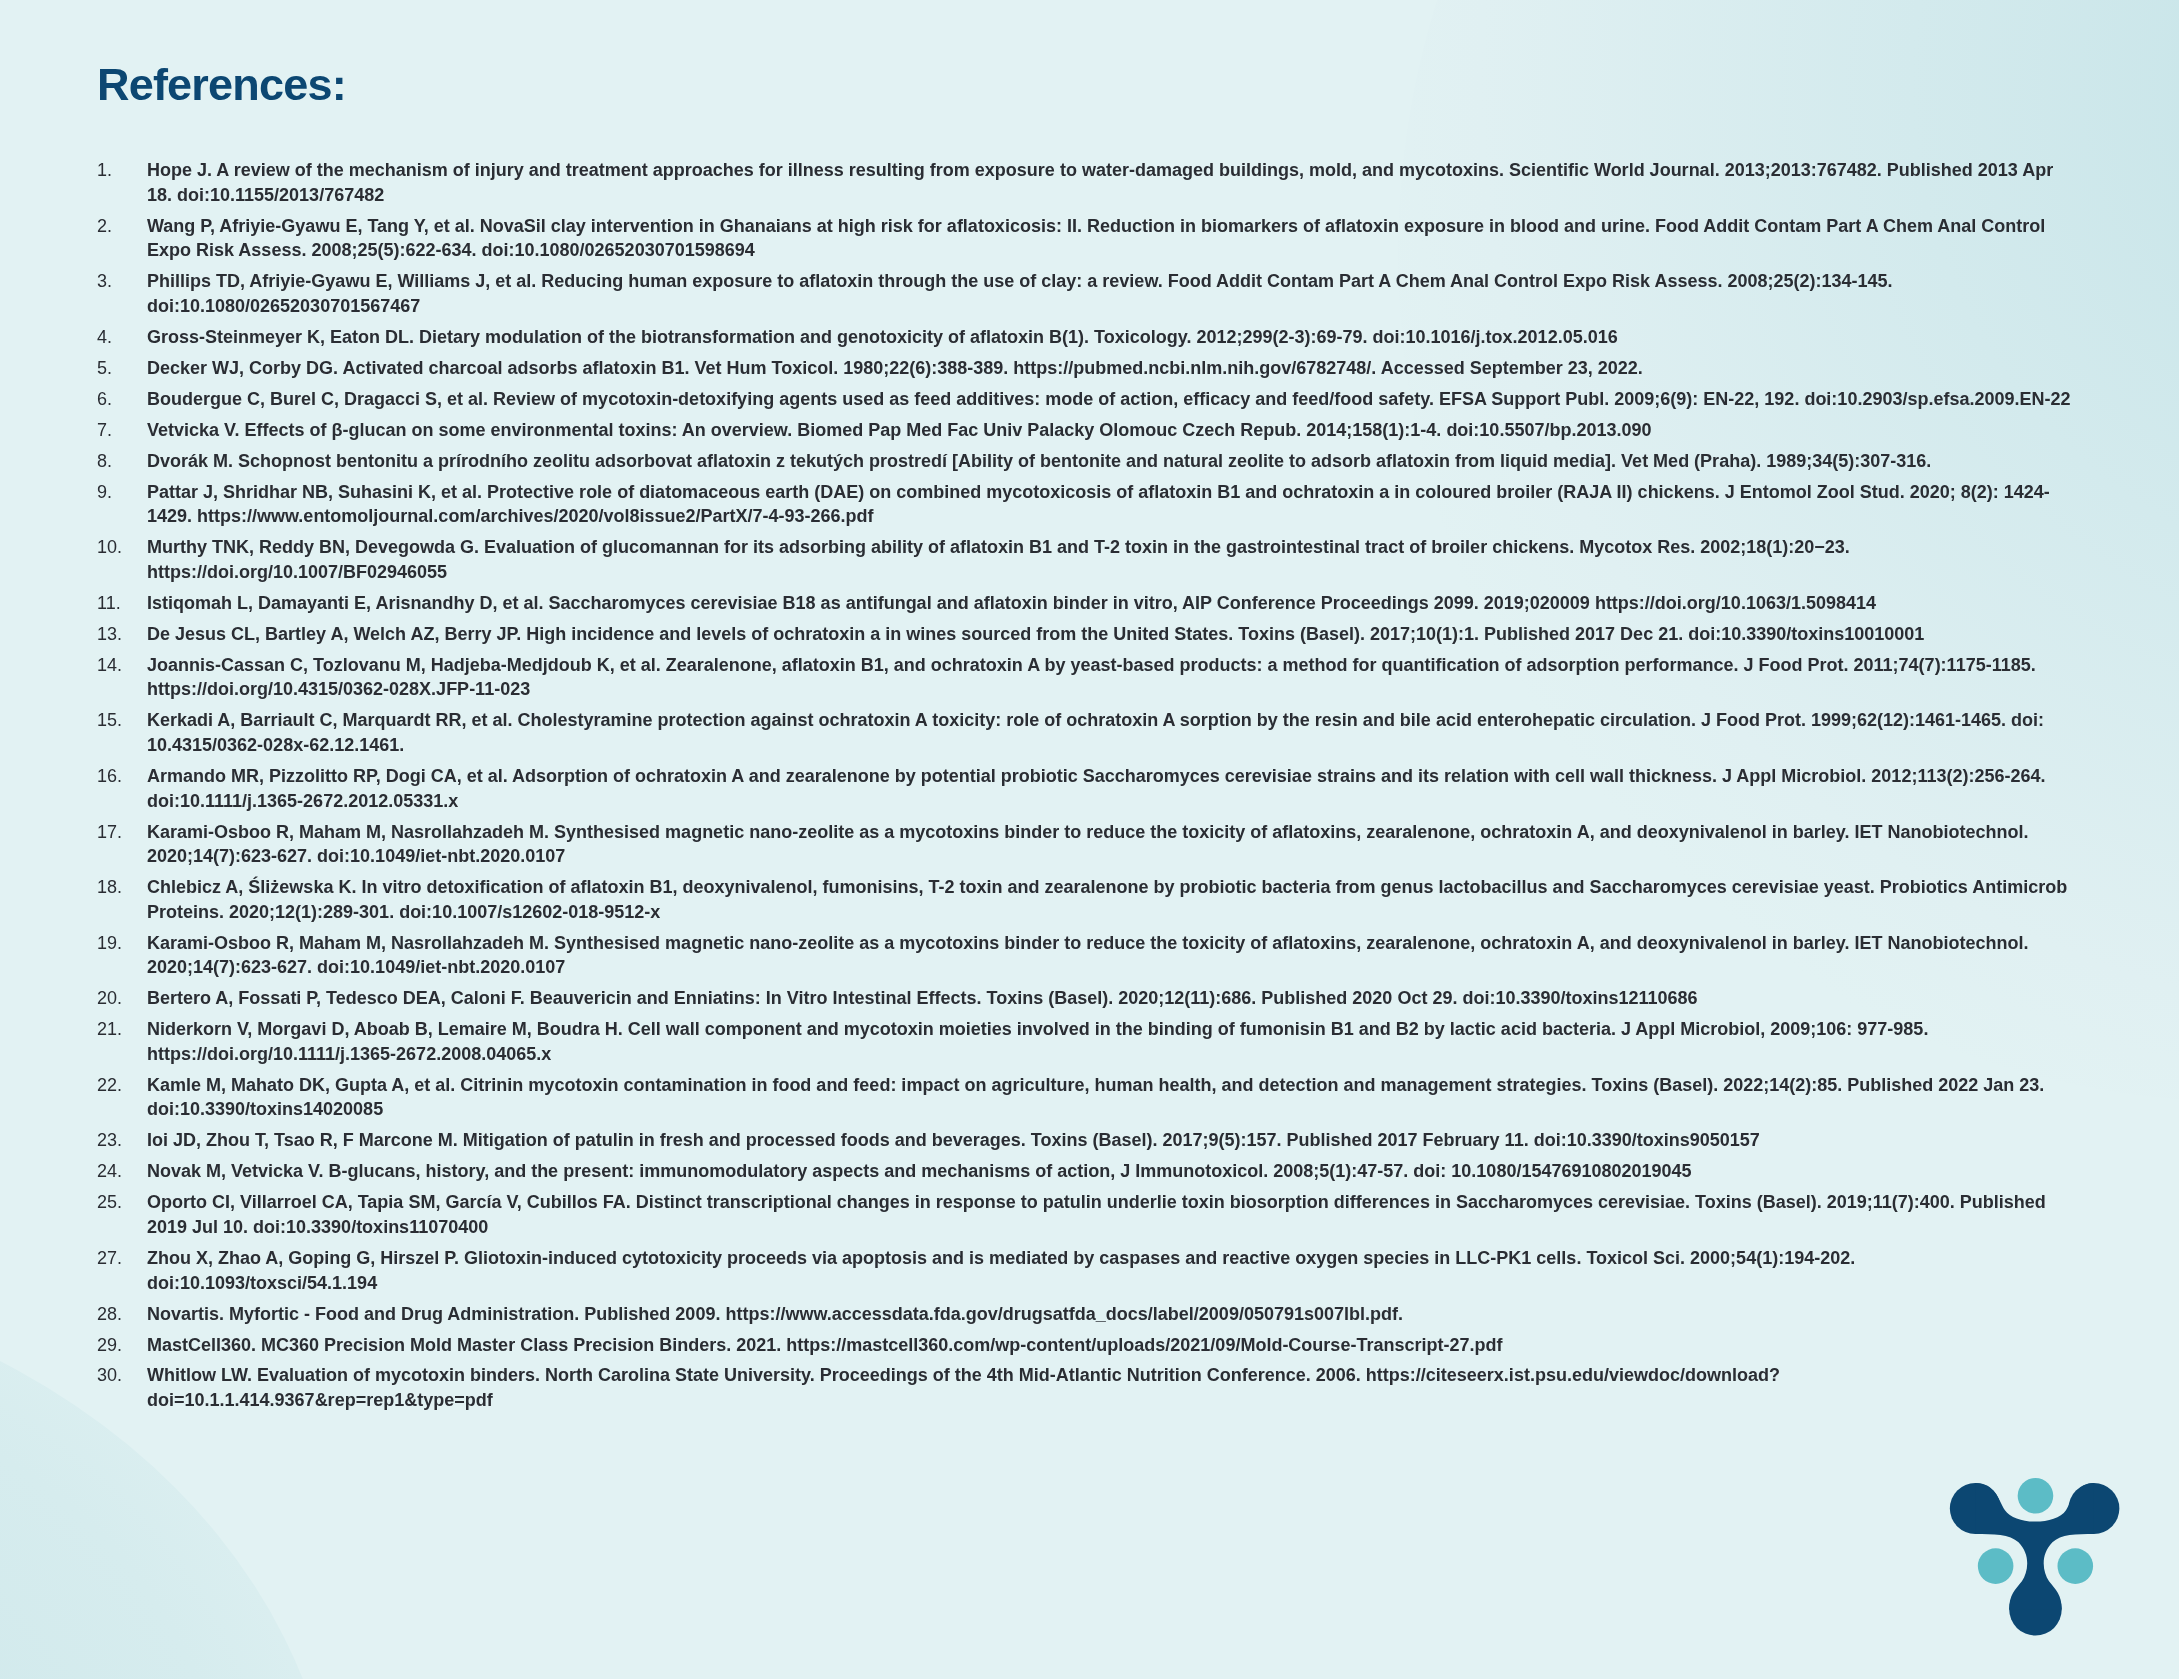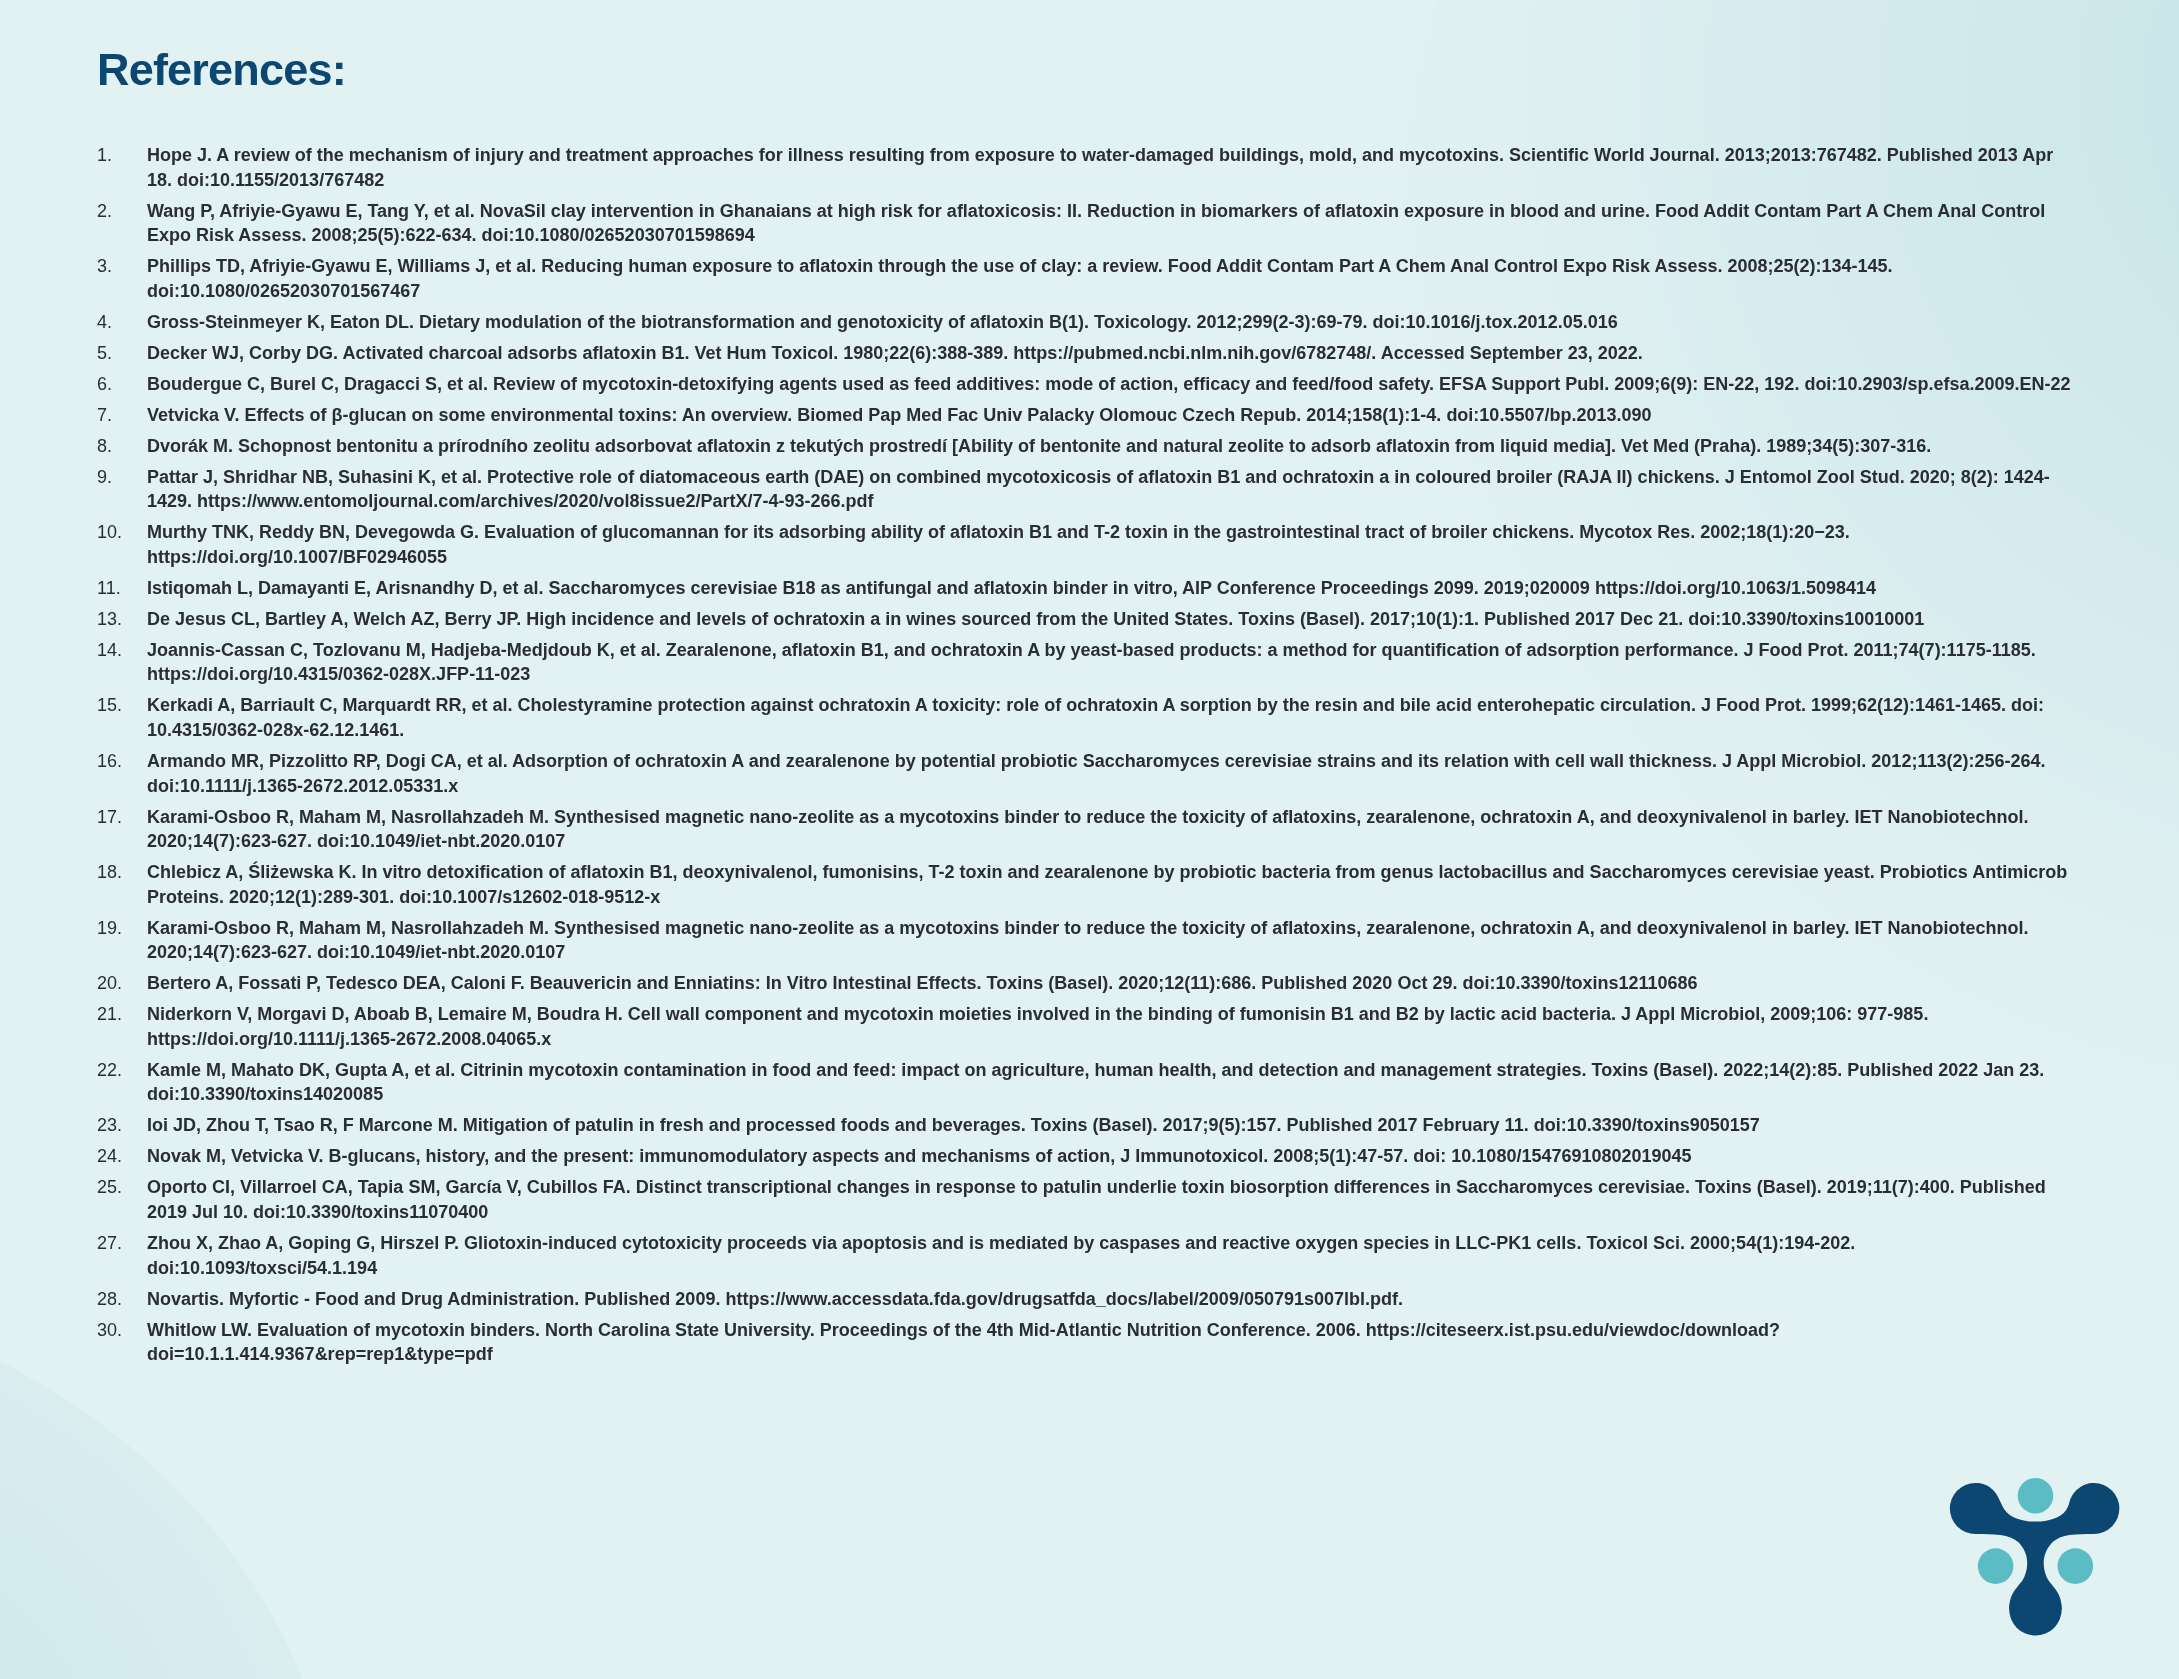--- a/index.html
+++ b/index.html
@@ -31,20 +31,21 @@
     width: 1441px;
     height: 1187px;
     border-radius: 50%;
     background: radial-gradient(circle at 60% 50%, #cde7ea 0%, #d6ecee 45%, rgba(226,242,243,0) 72%);
     z-index: 0;
   }
   .page {
     position: relative;
     z-index: 1;
     padding: 43px 0 0 97px;
+    margin-top: 15px;
   }
   h1.title {
     margin: 0;
     font-family: "Liberation Sans", sans-serif;
     font-weight: bold;
     font-size: 45px;
     letter-spacing: -0.8px;
     color: #0c4772;
     line-height: 54px;
   }
@@ -188,20 +189,24 @@
       </li>
     <li>
         <span class="num">27.</span>
         <span class="text">Zhou X, Zhao A, Goping G, Hirszel P. Gliotoxin-induced cytotoxicity proceeds via apoptosis and is mediated by caspases and reactive oxygen species in LLC-PK1 cells. Toxicol Sci. 2000;54(1):194-202. doi:10.1093/toxsci/54.1.194</span>
       </li>
     <li>
         <span class="num">28.</span>
         <span class="text">Novartis. Myfortic - Food and Drug Administration. Published 2009. https://www.accessdata.fda.gov/drugsatfda_docs/label/2009/050791s007lbl.pdf.</span>
       </li>
     <li>
+        <span class="num">29.</span>
+        <span class="text">MastCell360. MC360 Precision Mold Master Class Precision Binders. 2021. https://mastcell360.com/wp-content/uploads/2021/09/Mold-Course-Transcript-27.pdf</span>
+      </li>
+    <li>
         <span class="num">30.</span>
         <span class="text">Whitlow LW. Evaluation of mycotoxin binders. North Carolina State University. Proceedings of the 4th Mid-Atlantic Nutrition Conference. 2006. https://citeseerx.ist.psu.edu/viewdoc/download?doi=10.1.1.414.9367&amp;rep=rep1&amp;type=pdf</span>
       </li>
   </ol>
 </main>
 
 <div class="logo">
   <svg width="178" height="170" viewBox="0 0 210 200" xmlns="http://www.w3.org/2000/svg">
 
     <g fill="#0c4772">

